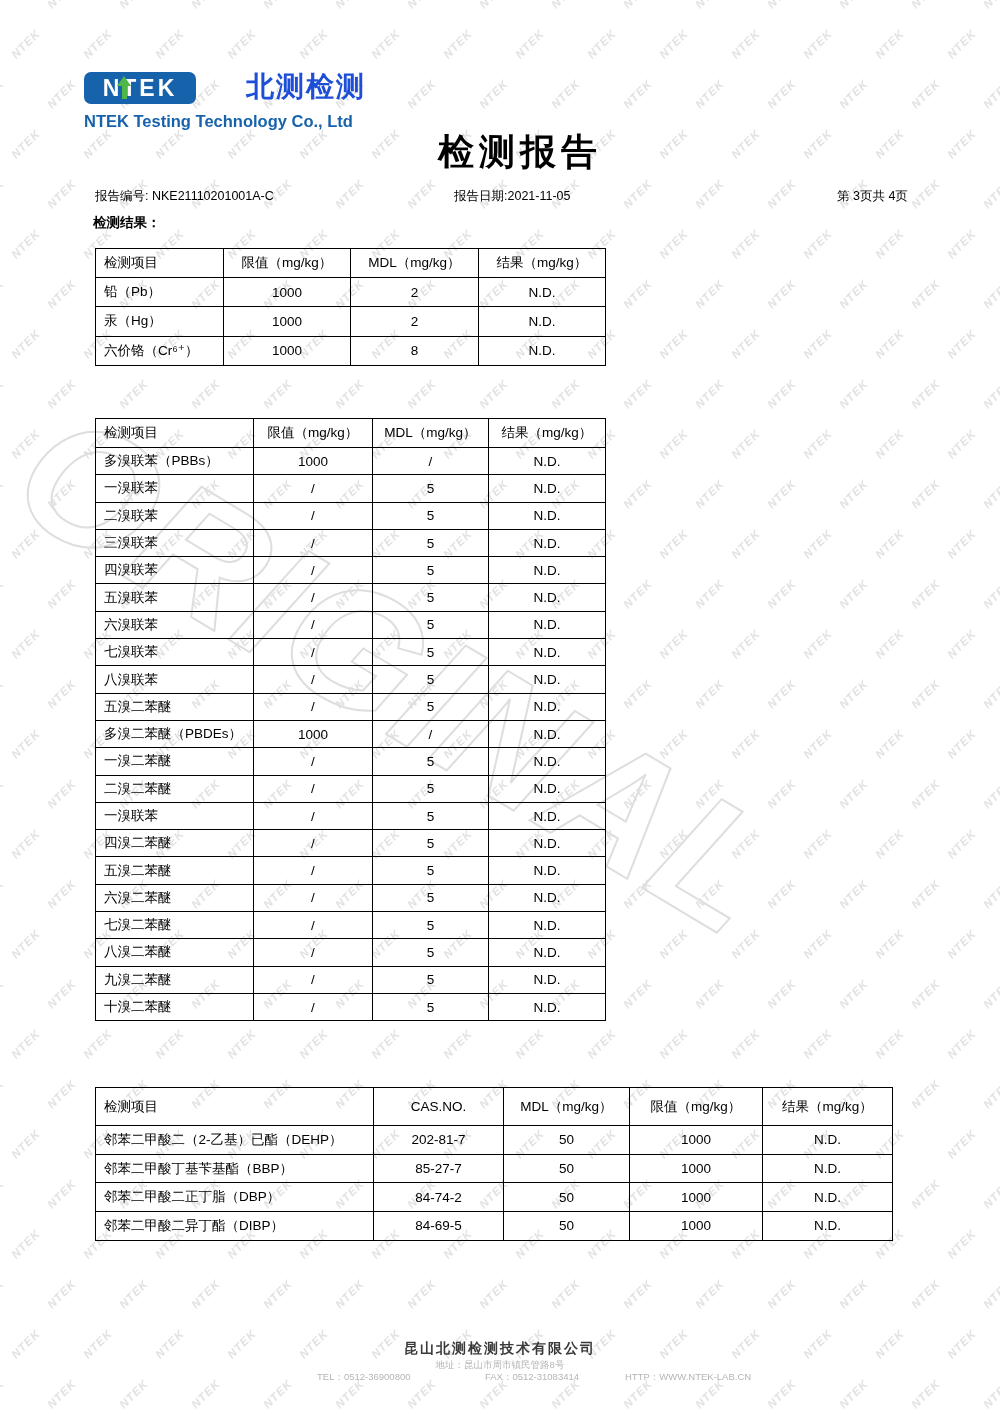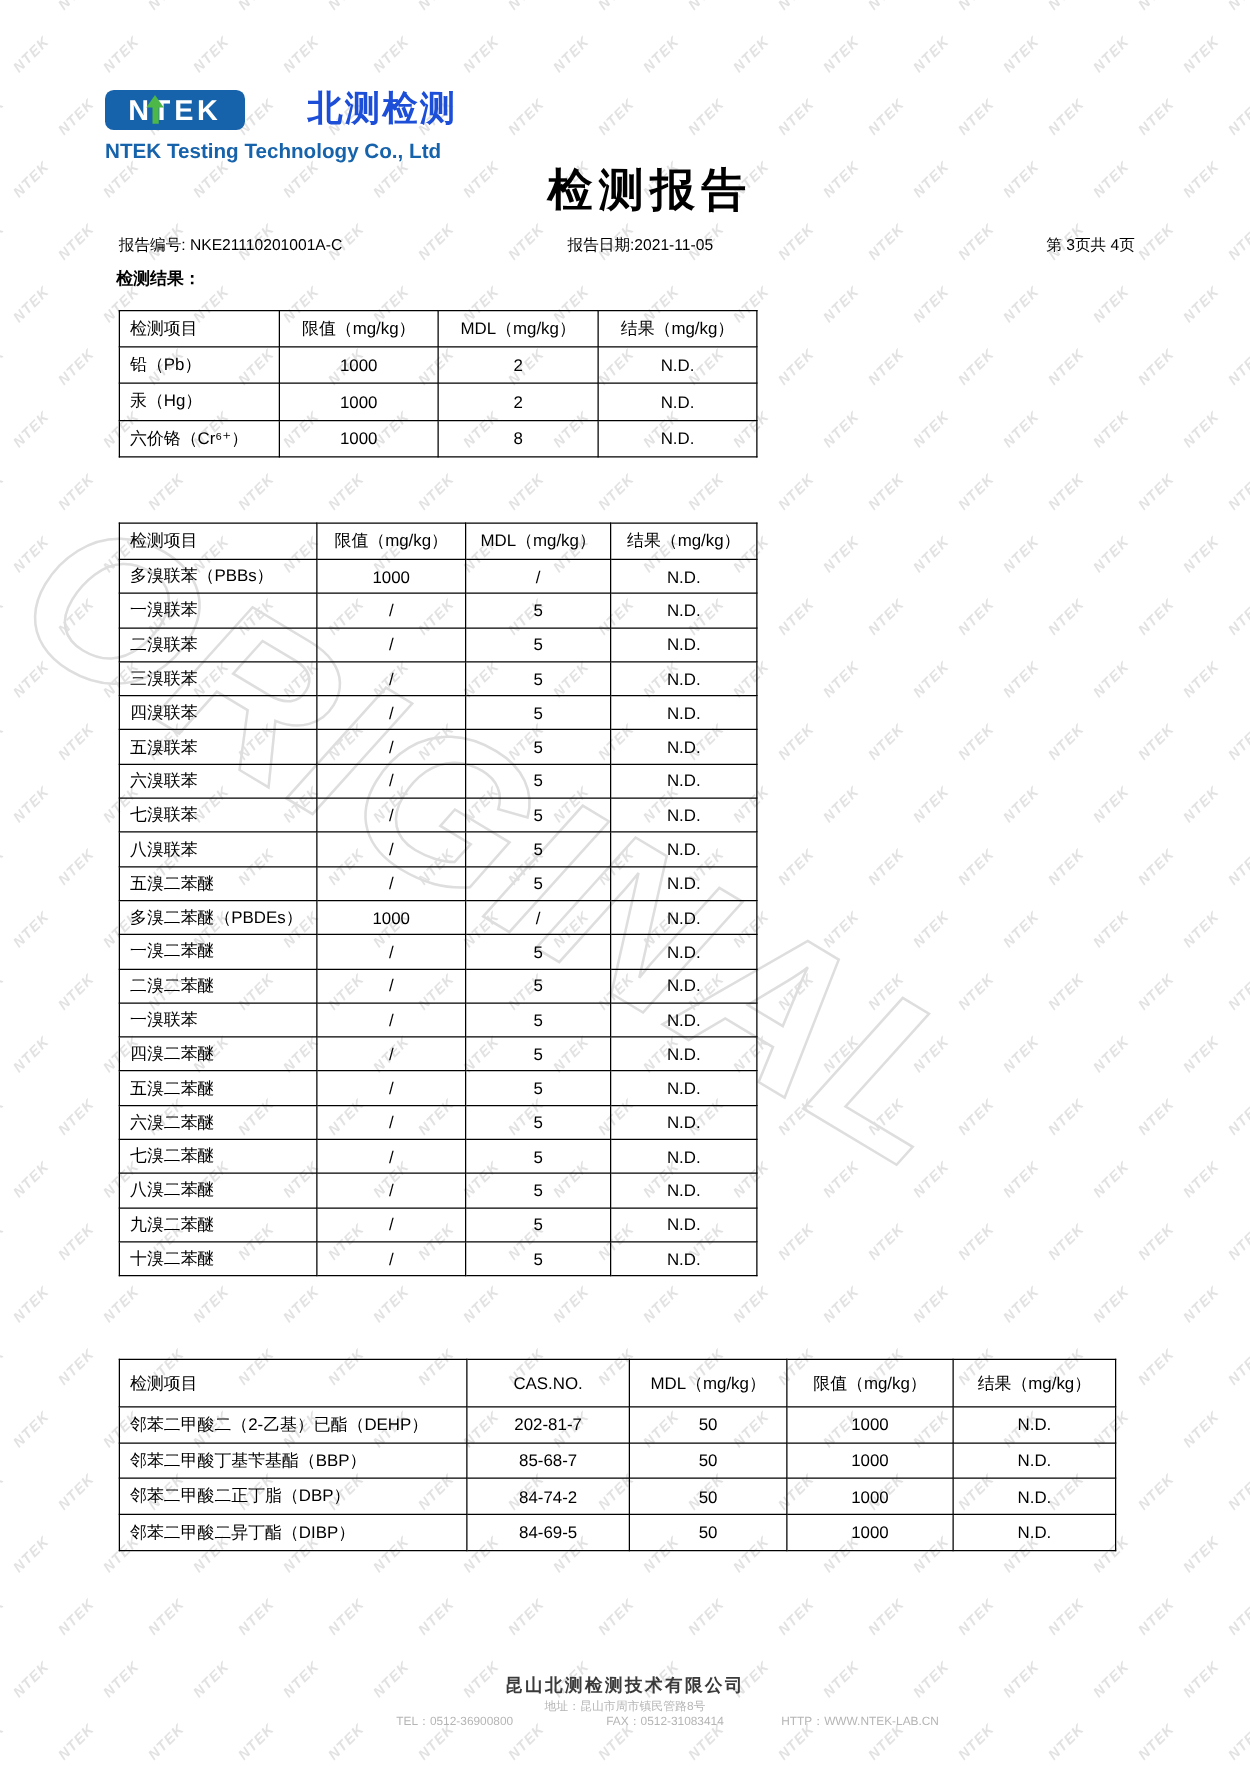--- a/index.html
+++ b/index.html
@@ -740,21 +740,21 @@
     <tbody>
         <tr>
           <td>邻苯二甲酸二（2-乙基）已酯（DEHP）</td>
           <td>202-81-7</td>
           <td>50</td>
           <td>1000</td>
           <td>N.D.</td>
         </tr>
         <tr>
           <td>邻苯二甲酸丁基苄基酯（BBP）</td>
-          <td>85-68-7</td>
+          <td>85-27-7</td>
           <td>50</td>
           <td>1000</td>
           <td>N.D.</td>
         </tr>
         <tr>
           <td>邻苯二甲酸二正丁脂（DBP）</td>
           <td>84-74-2</td>
           <td>50</td>
           <td>1000</td>
           <td>N.D.</td>

